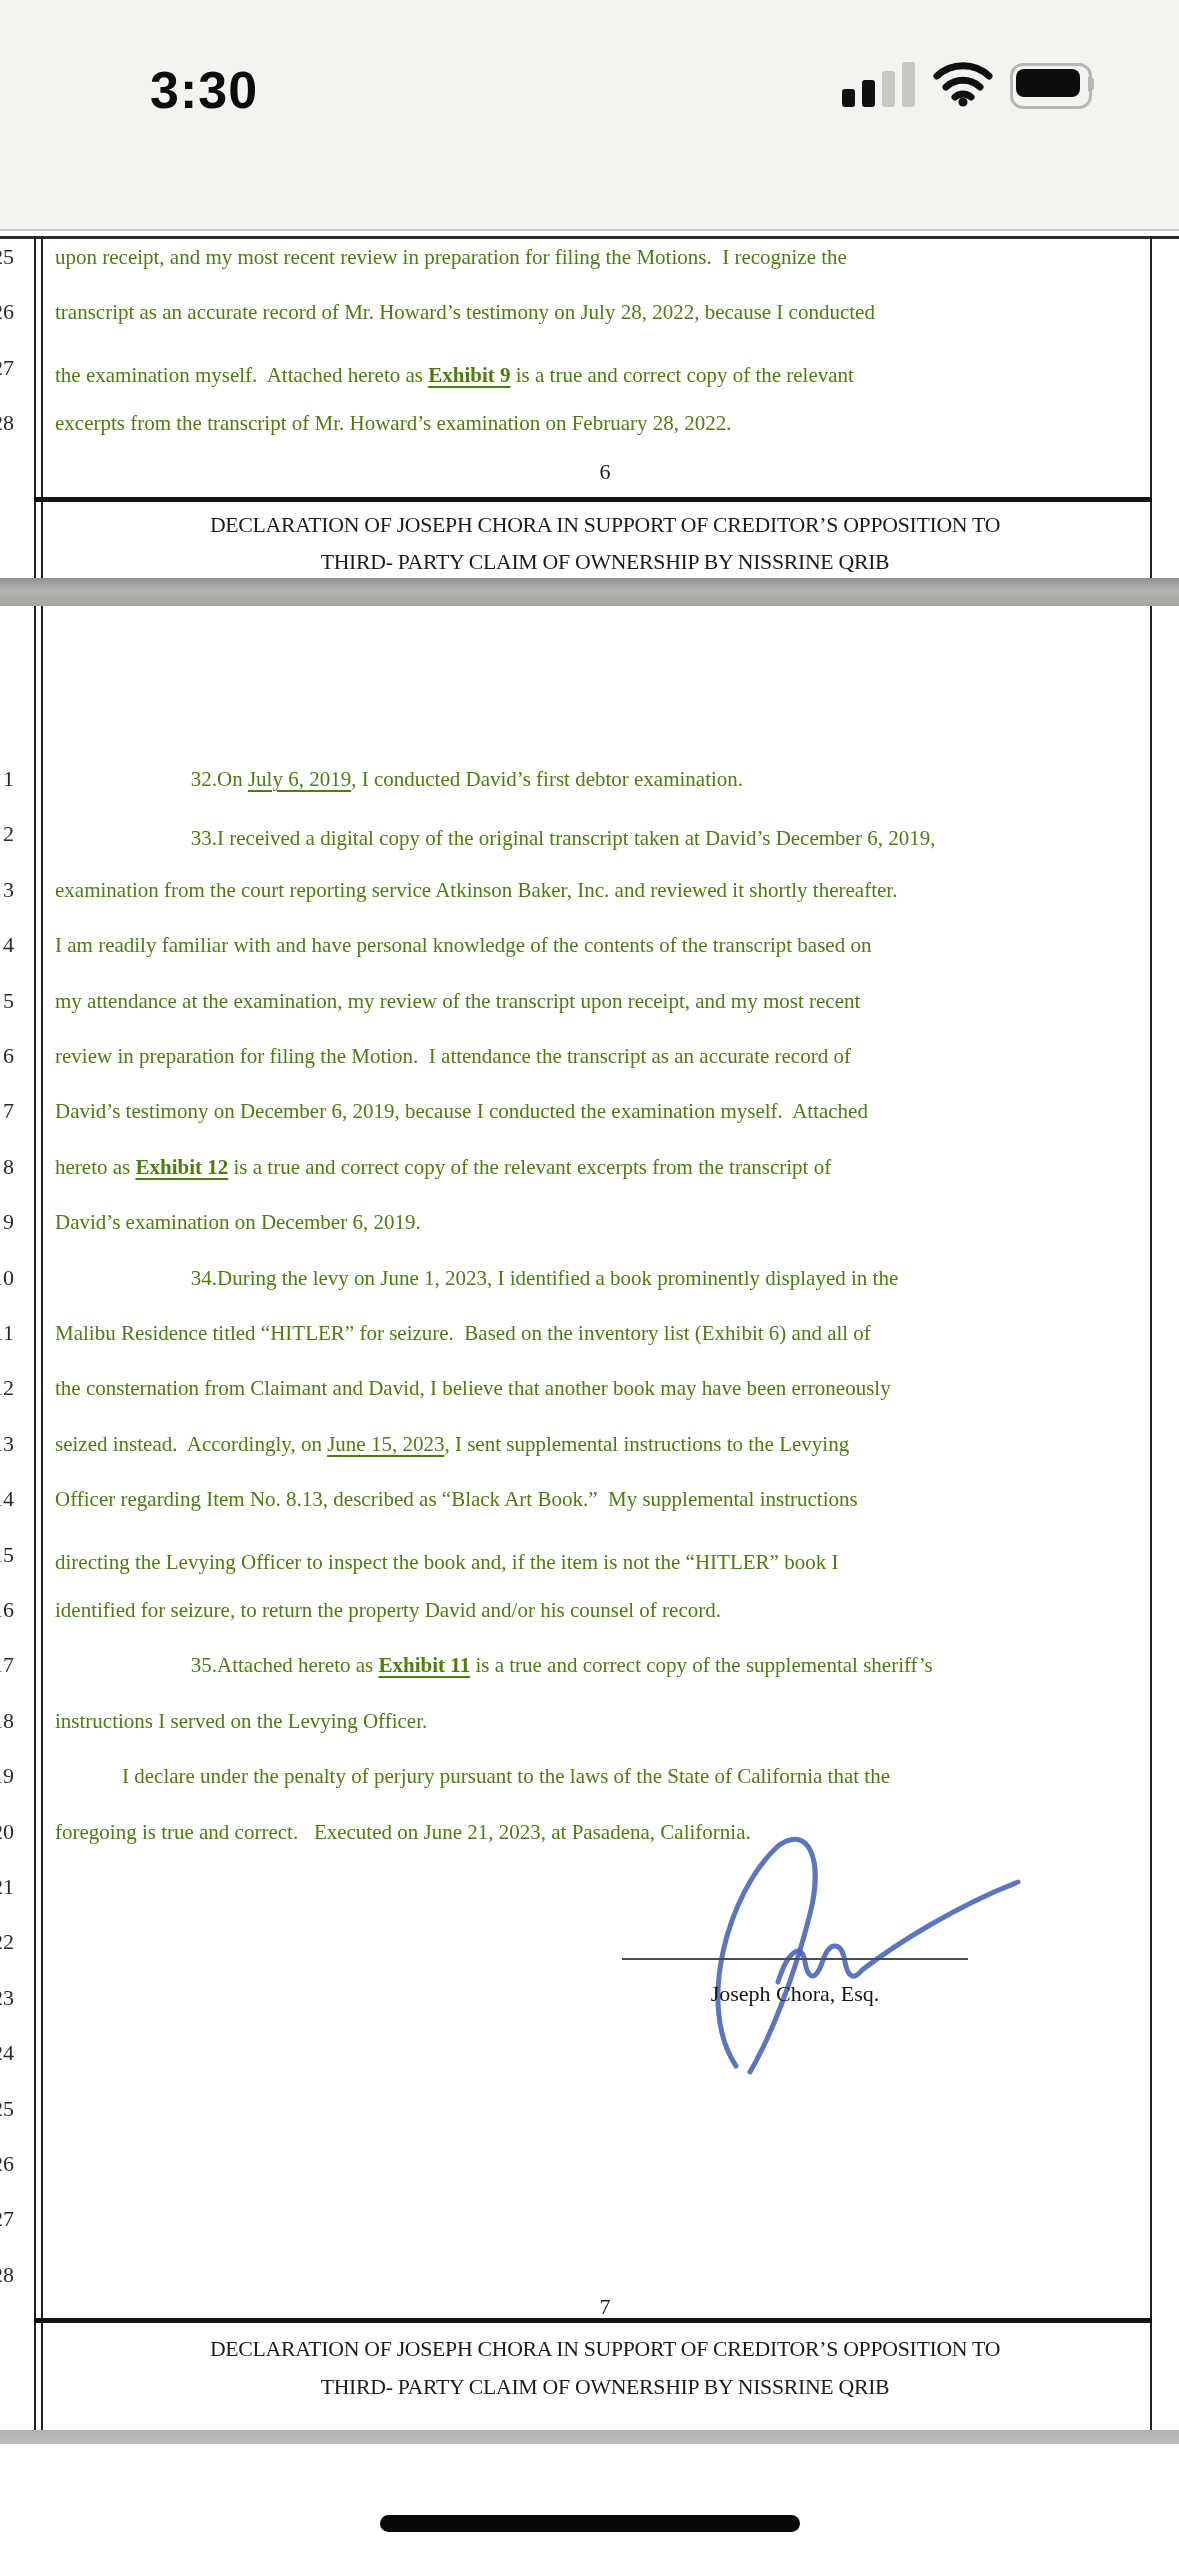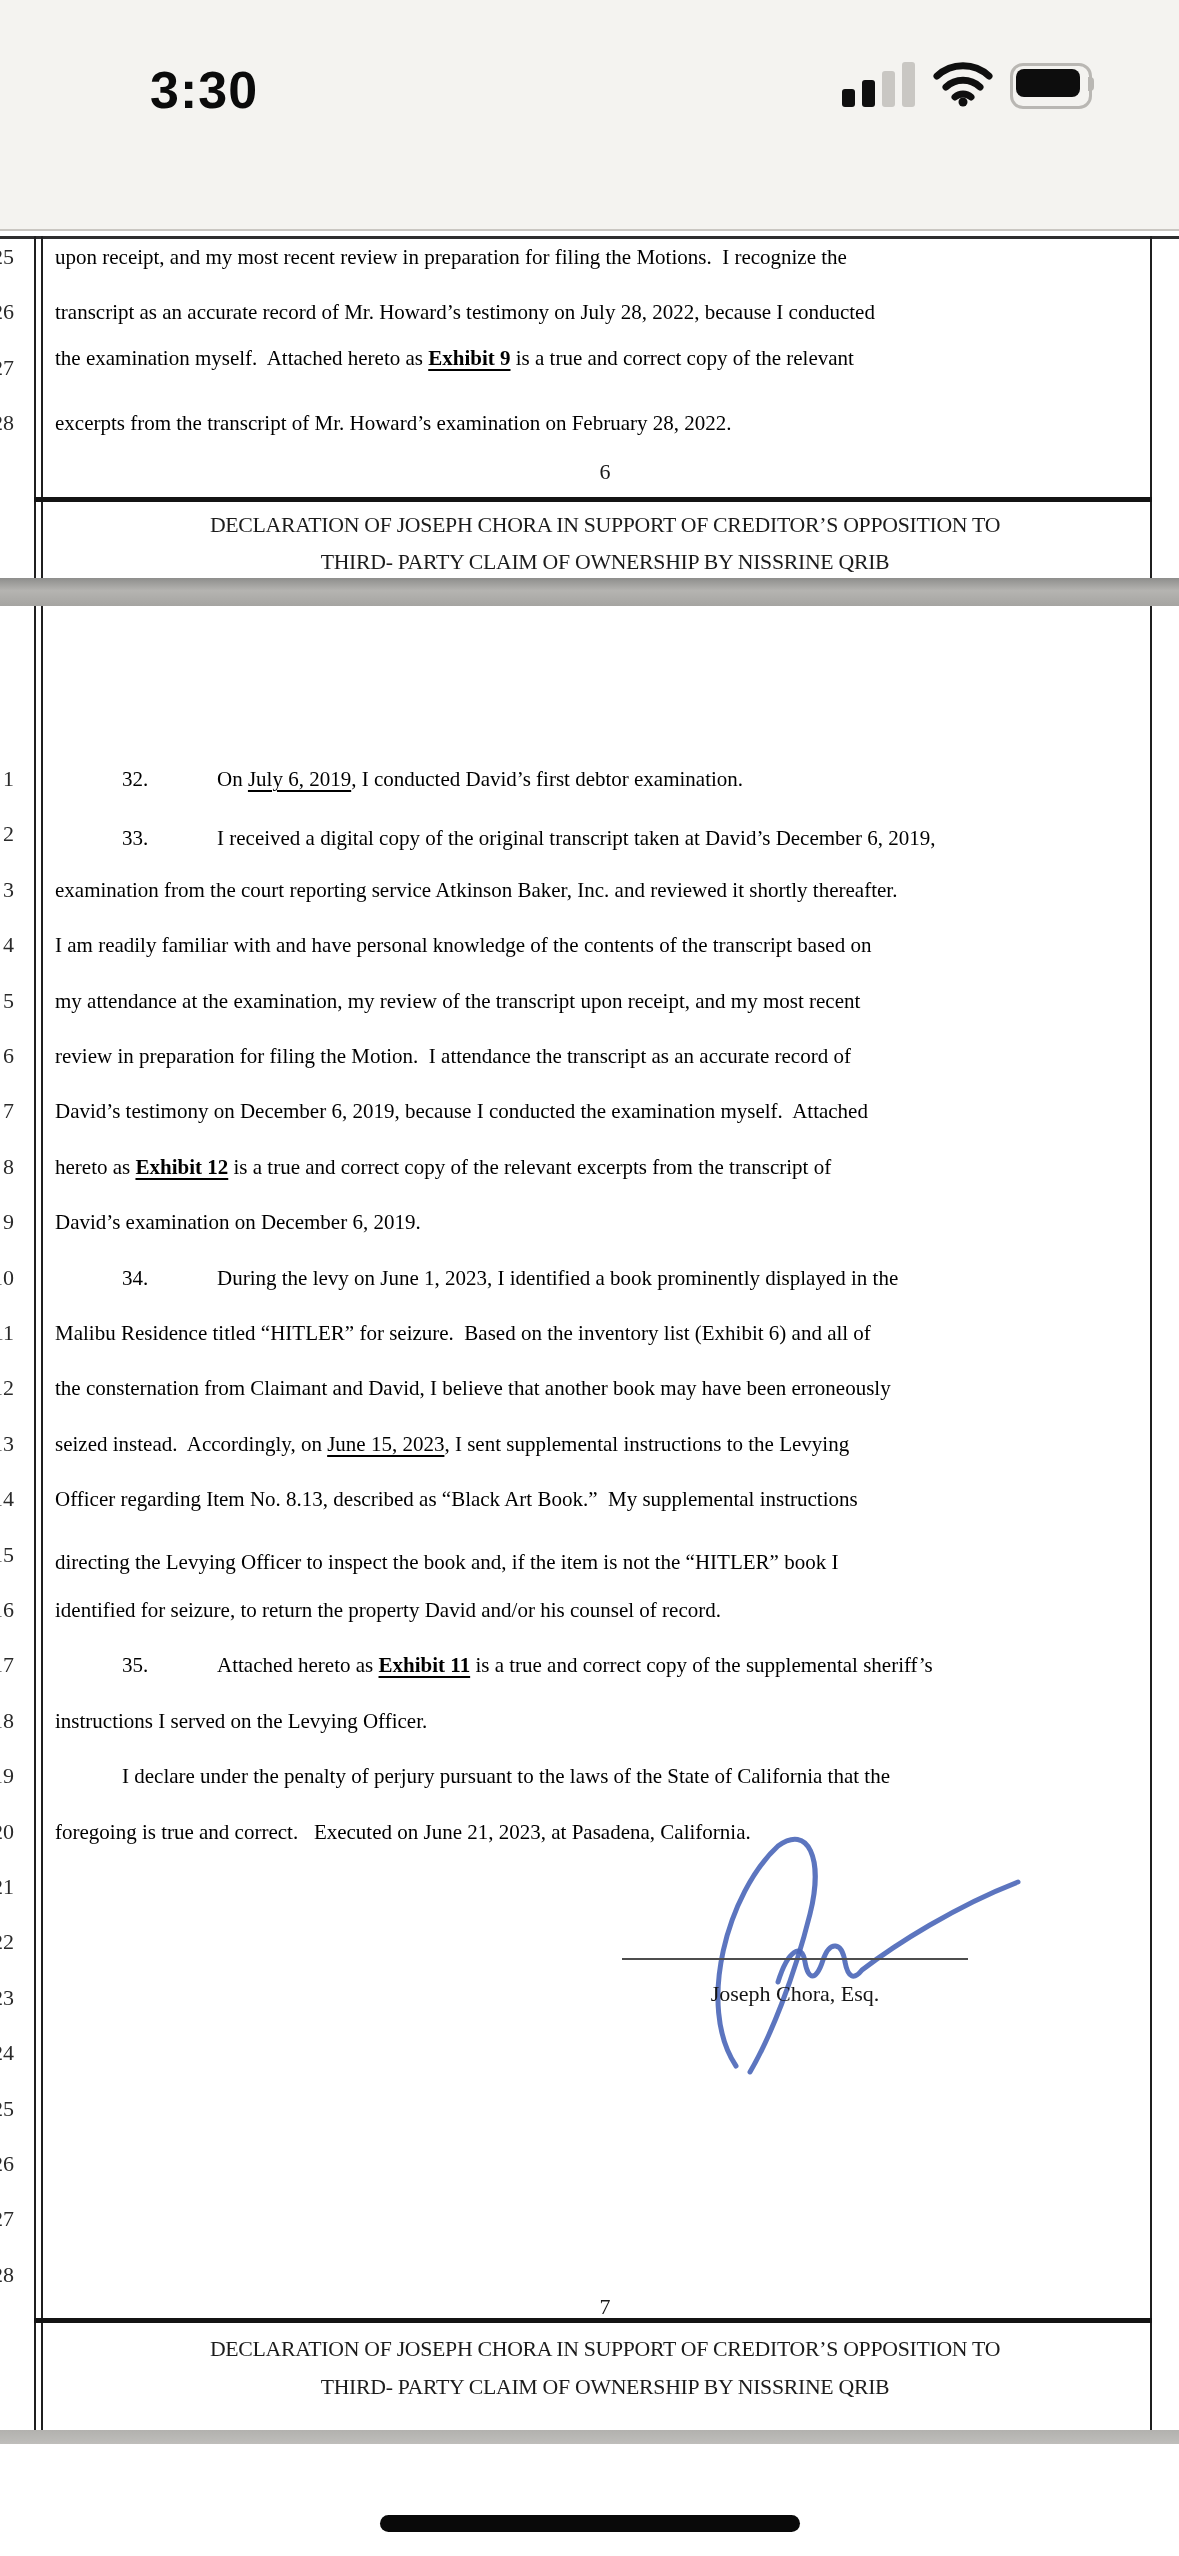--- a/index.html
+++ b/index.html
@@ -36,21 +36,21 @@
   .vrule.l1{left:34px;}
   .vrule.l2{left:41px;}
   .vrule.r1{left:1150px;}
   .pg6 .vrule{top:5px;}
   .lnum{
     position:absolute;left:-14px;width:28px;height:28px;line-height:28px;
     text-align:right;font-size:22px;color:#2a2a2a;
   }
   .tline{
     position:absolute;left:55px;height:28px;line-height:28px;white-space:pre;
-    font-size:21px;color:#000000;
+    font-size:21px;color:#4d7c0f;text-align:right;
   }
   .tline.ind{padding-left:67px;}
   .tline .b{font-weight:700;}
   .tline .u{text-decoration:underline;text-underline-offset:4px;}
   .tline .tab{display:inline-block;}
   .pagenum{
     position:absolute;left:55px;width:1100px;text-align:center;
     font-size:22px;color:#1a1a1a;height:28px;line-height:28px;
   }
   .thickline{position:absolute;left:34px;width:1118px;height:5px;background:#141414;}
@@ -112,21 +112,21 @@
     <div class="vrule r1"></div>
     <div class="nums">
         <div class="lnum" style="top: 12px;">25</div>
         <div class="lnum" style="top: 67.4px;">26</div>
         <div class="lnum" style="top: 122.8px;">27</div>
         <div class="lnum" style="top: 178.2px;">28</div>
       </div>
     <div class="tlines">
         <div class="tline" style="top: 12px;"><span>upon receipt, and my most recent review in preparation for filing the Motions.  I recognize the</span></div>
         <div class="tline" style="top: 67.4px;"><span>transcript as an accurate record of Mr. Howard’s testimony on July 28, 2022, because I conducted</span></div>
-        <div class="tline" style="top: 113px;"><span>the examination myself.  Attached hereto as </span><span class="b u">Exhibit 9</span><span> is a true and correct copy of the relevant</span></div>
+        <div class="tline" style="top: 130px;"><span>the examination myself.  Attached hereto as </span><span class="b u">Exhibit 9</span><span> is a true and correct copy of the relevant</span></div>
         <div class="tline" style="top: 178.2px;"><span>excerpts from the transcript of Mr. Howard’s examination on February 28, 2022.</span></div>
       </div>
     <div class="pagenum" style="top:227px">6</div>
     <div class="thickline" style="top:266px"></div>
     <div class="docfooter" style="top:279px">DECLARATION OF JOSEPH CHORA IN SUPPORT OF CREDITOR’S OPPOSITION TO</div>
     <div class="docfooter" style="top:316px">THIRD- PARTY CLAIM OF OWNERSHIP BY NISSRINE QRIB</div>
   </div>
 
   <div class="pgap1"></div>
 

